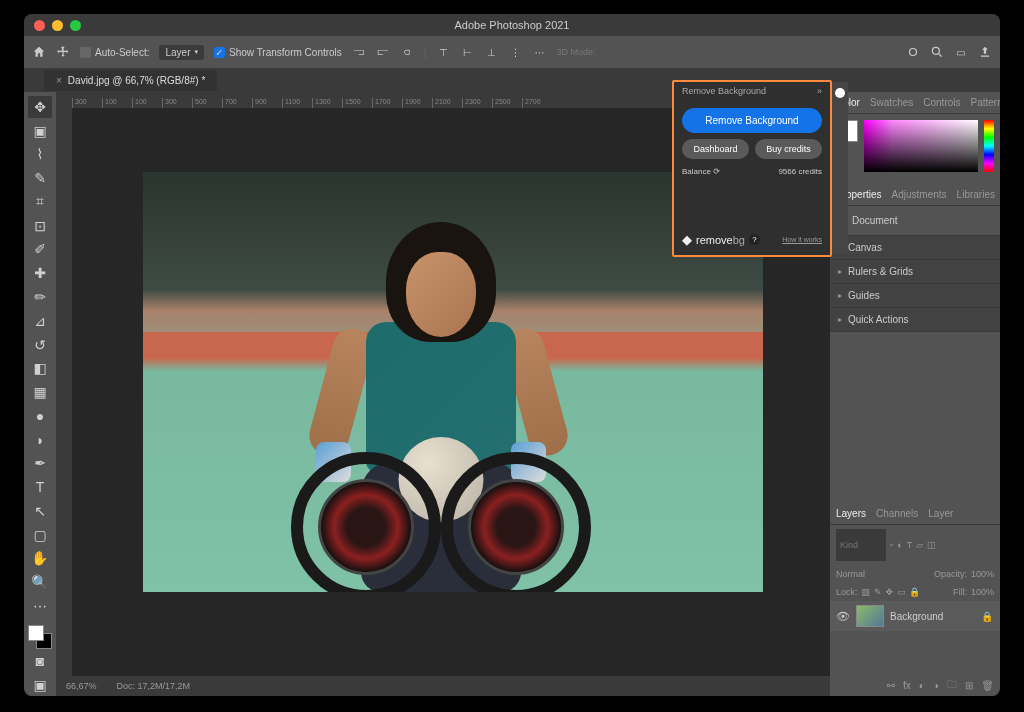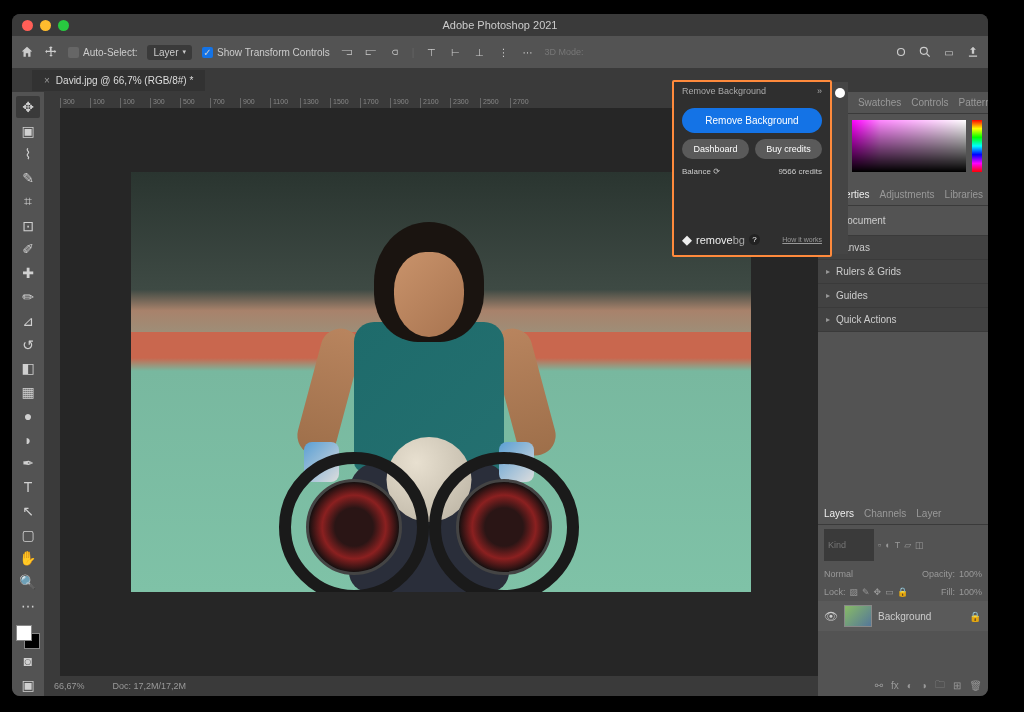--- a/index.html
+++ b/index.html
@@ -1,17 +1,17 @@
 <!DOCTYPE html>
 <html><head>
 <meta charset="utf-8">
 <style>
 *{margin:0;padding:0;box-sizing:border-box;font-family:-apple-system,Helvetica,Arial,sans-serif;user-select:none}
 body{background:#000;width:1024px;height:712px;overflow:hidden;position:relative}
-.window{position:absolute;top:14px;left:12px;width:976px;height:682px;background:#323232;border-radius:8px;box-shadow:0 10px 40px rgba(0,0,0,.5);overflow:hidden;display:flex;flex-direction:column}
+.window{position:absolute;top:14px;left:24px;width:976px;height:682px;background:#323232;border-radius:8px;box-shadow:0 10px 40px rgba(0,0,0,.5);overflow:hidden;display:flex;flex-direction:column}
 .titlebar{height:22px;background:#3a3a3a;display:flex;align-items:center;padding:0 10px;position:relative}
 .traffic{display:flex;gap:7px}
 .tdot{width:11px;height:11px;border-radius:50%}
 .tdot.r{background:#ff5f57}.tdot.y{background:#febc2e}.tdot.g{background:#28c840}
 .title{position:absolute;left:50%;transform:translateX(-50%);color:#ccc;font-size:11px}
 .menubar{height:32px;background:#535353;display:flex;align-items:center;padding:0 8px;gap:10px;color:#ccc;font-size:10px}
 .mico{width:14px;height:14px;display:inline-flex;align-items:center;justify-content:center;fill:#ccc;color:#ccc}
 .mchk{display:flex;align-items:flex-start;gap:4px}
 .chk{width:11px;height:11px;background:#666;border-radius:2px;display:inline-flex;align-items:center;justify-content:center}
 .chk.on{background:#1473e6}
@@ -41,21 +41,21 @@
 .arm{position:absolute;top:105px;width:40px;height:130px;background:linear-gradient(180deg,#b8845e,#9e6f4a);border-radius:20px}
 .arm.l{left:10px;transform:rotate(15deg)}
 .arm.r{right:15px;transform:rotate(-15deg)}
 .ball{position:absolute;top:215px;left:50%;transform:translateX(-50%);width:85px;height:85px;background:radial-gradient(circle at 35% 30%,#e8e0d0,#b8b0a0);border-radius:50%}
 .legs{position:absolute;top:240px;left:50%;transform:translateX(-50%);width:160px;height:130px;background:#2a2e3a;border-radius:30px 30px 20px 20px}
 .wheel{position:absolute;width:150px;height:150px;border:12px solid #1a1a1a;border-radius:50%;bottom:-20px}
 .wheel::after{content:'';position:absolute;inset:15px;border:3px solid #444;border-radius:50%;background:radial-gradient(circle,#2a1515 30%,#8b2020 50%,#1a1010 70%)}
 .wheel.l{left:-20px}.wheel.r{right:-20px}
 .glove{position:absolute;top:220px;width:35px;height:40px;background:linear-gradient(135deg,#5a9fd4,#ddd);border-radius:8px}
 .glove.l{left:5px}.glove.r{right:25px}
-.statusbar{height:20px;background:#3a3a3a;display:flex;align-items:center;padding:0 10px;color:#999;font-size:9px;gap:28px}
+.statusbar{height:20px;background:#3a3a3a;display:flex;align-items:center;padding:0 10px;color:#999;font-size:9px;gap:20px}
 .rpanel{width:170px;background:#535353;display:flex;flex-direction:column;color:#ccc;font-size:10px}
 .panel-tabs{height:22px;display:flex;align-items:center;padding:0 6px;gap:10px;border-bottom:1px solid #3a3a3a}
 .panel-tabs span{color:#999;cursor:pointer}
 .panel-tabs span.act{color:#eee}
 .colorpick{height:70px;padding:6px;display:flex;gap:6px;align-items:flex-start}
 .cswatch{width:22px;height:22px;background:#fff;border:1px solid #888;position:relative}
 .cswatch::after{content:'';position:absolute;width:22px;height:22px;background:#000;border:1px solid #888;top:6px;left:6px;z-index:-1}
 .spectrum{flex:1;height:52px;background:linear-gradient(90deg,#f0f 0%,#f8f 25%,#fff 100%),linear-gradient(180deg,transparent,#000);background-blend-mode:multiply;position:relative}
 .huebar{width:10px;height:52px;background:linear-gradient(180deg,red,#ff0,#0f0,#0ff,#00f,#f0f,red)}
 .section{padding:6px 8px;border-bottom:1px solid #3a3a3a;display:flex;align-items:center;gap:6px}

